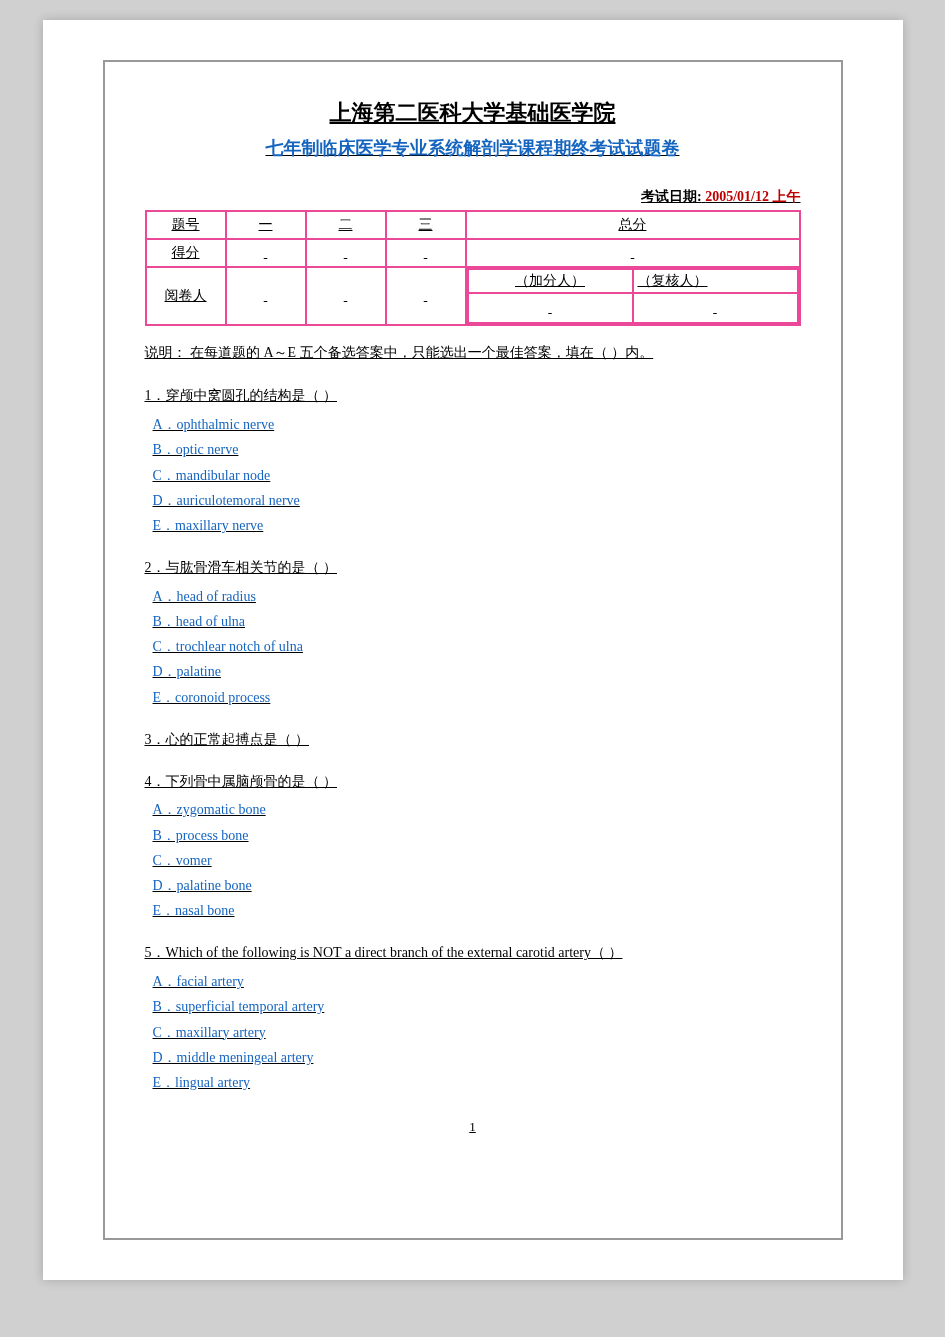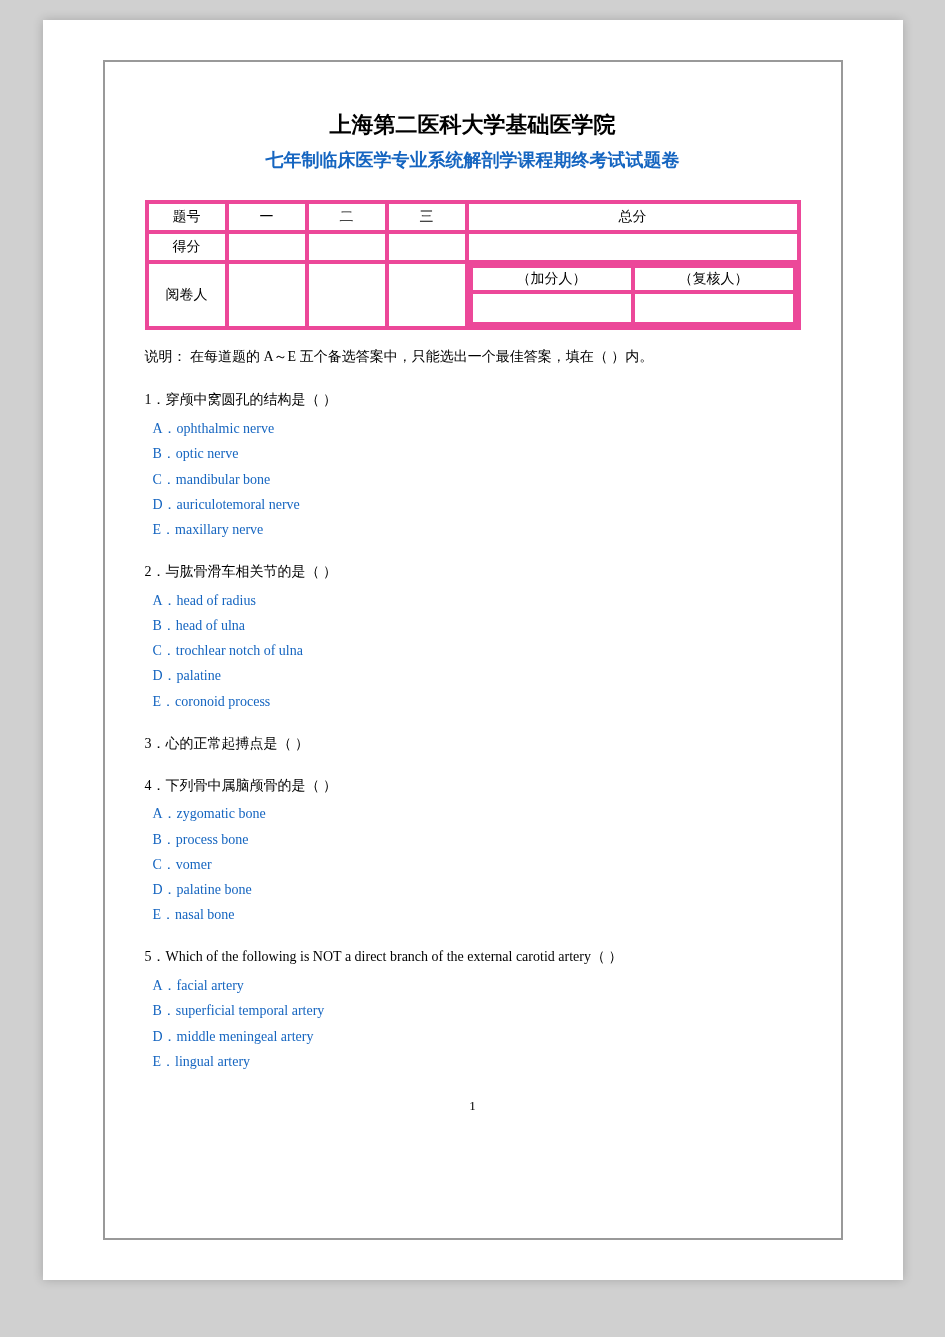--- a/index.html
+++ b/index.html
@@ -19,23 +19,24 @@
     .page {
       background: #fff;
       width: 860px;
       min-height: 1260px;
       padding: 40px 60px 40px 60px;
       position: relative;
       box-shadow: 0 0 10px rgba(0,0,0,0.2);
     }
     .border-box {
       border: 2px solid #999;
-      padding: 48px 40px 40px 40px;
+      padding: 36px 40px 40px 40px;
       min-height: 1180px;
       position: relative;
+      text-decoration: underline;
     }
     .title-main {
       text-align: center;
       font-size: 22px;
       font-weight: bold;
       color: #000;
       margin-bottom: 8px;
       font-family: "SimHei", "黑体", serif;
     }
     .title-sub {
@@ -59,21 +60,21 @@
       color: #c00000;
       font-weight: bold;
     }
     .score-table {
       width: 100%;
       border-collapse: collapse;
       margin-bottom: 16px;
       font-size: 14px;
     }
     .score-table td, .score-table th {
-      border: 4px solid #ec4899;
+      border: 2px solid #ec4899;
       text-align: center;
       padding: 4px 8px;
       min-height: 24px;
     }
     .section-title {
       font-size: 15px;
       font-weight: bold;
       color: #000;
       margin-bottom: 6px;
       margin-top: 4px;
@@ -111,20 +112,24 @@
   </style>
 </head>
 <body>
 
 <div class="page">
   <div class="border-box">
 
     <div class="title-main">上海第二医科大学基础医学院</div>
     <div class="title-sub">七年制临床医学专业系统解剖学课程期终考试试题卷</div>
 
+    <div class="exam-date-row">
+      <span class="label">考试日期:</span>
+      <span class="value">2005/01/12 上午</span>
+    </div>
 
     <table class="score-table">
       <tbody>
         <tr>
           <td style="width:80px">题号</td>
           <td style="width:80px">一</td>
           <td style="width:80px">二</td>
           <td style="width:80px">三</td>
           <td>总分</td>
         </tr>
@@ -138,42 +143,42 @@
         <tr>
           <td>阅卷人</td>
           <td>&nbsp;</td>
           <td>&nbsp;</td>
           <td>&nbsp;</td>
           <td style="padding:0;border-radius:7px;">
             <table style="width:100%;border-collapse:collapse;height:100%;">
               <tbody>
                   <tr>
                 <td style="border-right:1px solid #000;border-bottom:1px solid #000;text-align:center;padding:2px 4px;">（加分人）</td>
-                <td style="border-bottom:1px solid #000;text-align:center;padding:2px 4px;">（复核人）</td>
+                <td style="border-bottom:1px solid #000;text-align:left;padding:2px 4px;">（复核人）</td>
               </tr>
               <tr>
                 <td style="border-right:1px solid #000;padding:6px 4px;">&nbsp;</td>
                 <td style="padding:6px 4px;">&nbsp;</td>
               </tr>
             </tbody>
               </table>
           </td>
         </tr>
       </tbody>
     </table>
 
     <div class="instruction">说明： 在每道题的 A～E 五个备选答案中，只能选出一个最佳答案，填在（   ）内。</div>
 
     <div id="questions-container">
     <div class="question-block">
           <div class="question-text">1．穿颅中窝圆孔的结构是（   ）</div>
           <div class="option">
             <span class="option-line">A．ophthalmic nerve</span>
             <span class="option-line">B．optic nerve</span>
-            <span class="option-line">C．mandibular bone</span>
+            <span class="option-line">C．mandibular node</span>
             <span class="option-line">D．auriculotemoral nerve</span>
             <span class="option-line">E．maxillary nerve</span>
           </div>
         </div>
         <div class="question-block">
           <div class="question-text">2．与肱骨滑车相关节的是（   ）</div>
           <div class="option">
             <span class="option-line">A．head of radius</span>
             <span class="option-line">B．head of ulna</span>
             <span class="option-line">C．trochlear notch of ulna</span>
@@ -192,20 +197,21 @@
             <span class="option-line">C．vomer</span>
             <span class="option-line">D．palatine bone</span>
             <span class="option-line">E．nasal bone</span>
           </div>
         </div>
         <div class="question-block">
           <div class="question-text">5．Which of the following is NOT a direct branch of the external carotid artery（   ）</div>
           <div class="option">
             <span class="option-line">A．facial artery</span>
             <span class="option-line">B．superficial temporal artery</span>
+            <span class="option-line">C．maxillary artery</span>
             <span class="option-line">D．middle meningeal artery</span>
             <span class="option-line">E．lingual artery</span>
           </div>
         </div>
       </div>
 
     <div class="page-number">1</div>
   </div>
 </div>
 

